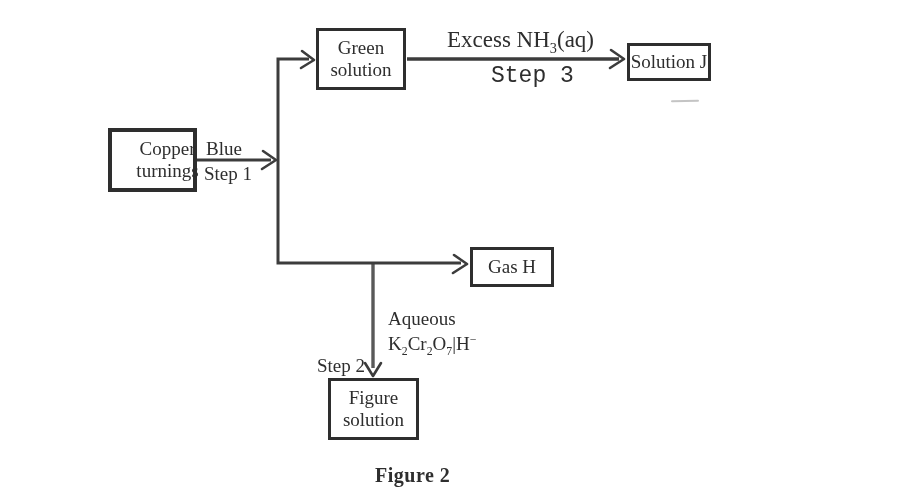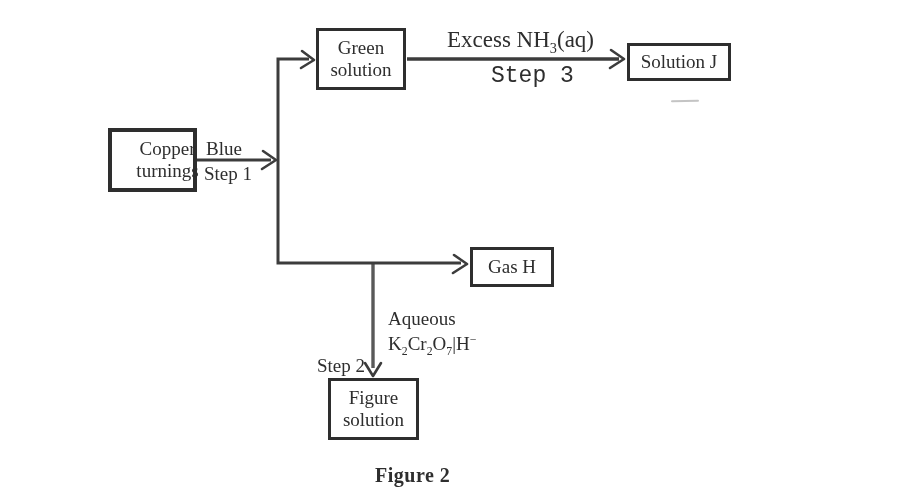--- a/index.html
+++ b/index.html
@@ -83,21 +83,21 @@
   <div class="node heavy" style="left:108px;top:128px;width:89px;height:64px;">
     <span>Copper</span>
     <span>turnings</span>
   </div>
 
   <div class="node" style="left:316px;top:28px;width:90px;height:62px;">
     <span>Green</span>
     <span>solution</span>
   </div>
 
-  <div class="node" style="left:627px;top:43px;width:104px;height:38px;text-align:center;">
+  <div class="node" style="left:627px;top:43px;width:84px;height:38px;text-align:center;">
     <span>Solution J</span>
   </div>
 
   <div class="node" style="left:470px;top:247px;width:84px;height:40px;">
     <span>Gas H</span>
   </div>
 
   <div class="node" style="left:328px;top:378px;width:91px;height:62px;">
     <span>Figure</span>
     <span>solution</span>

